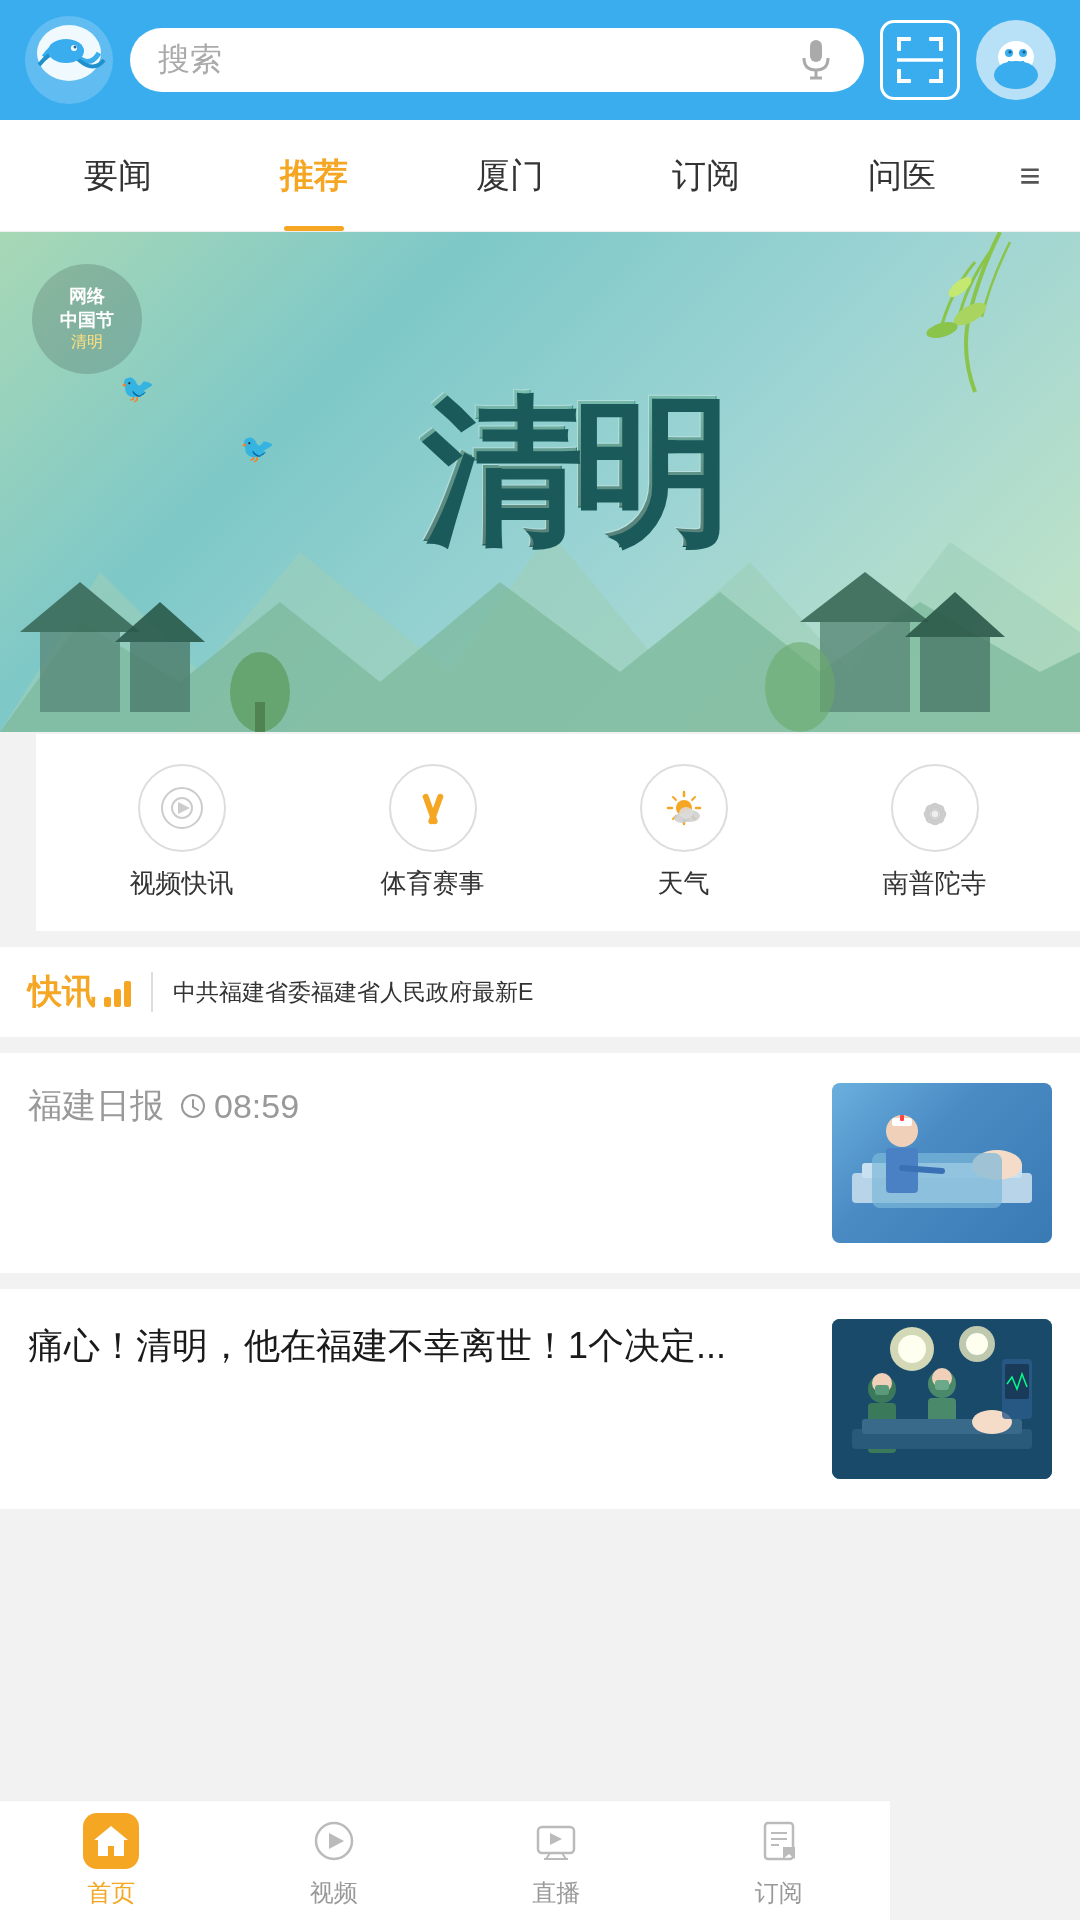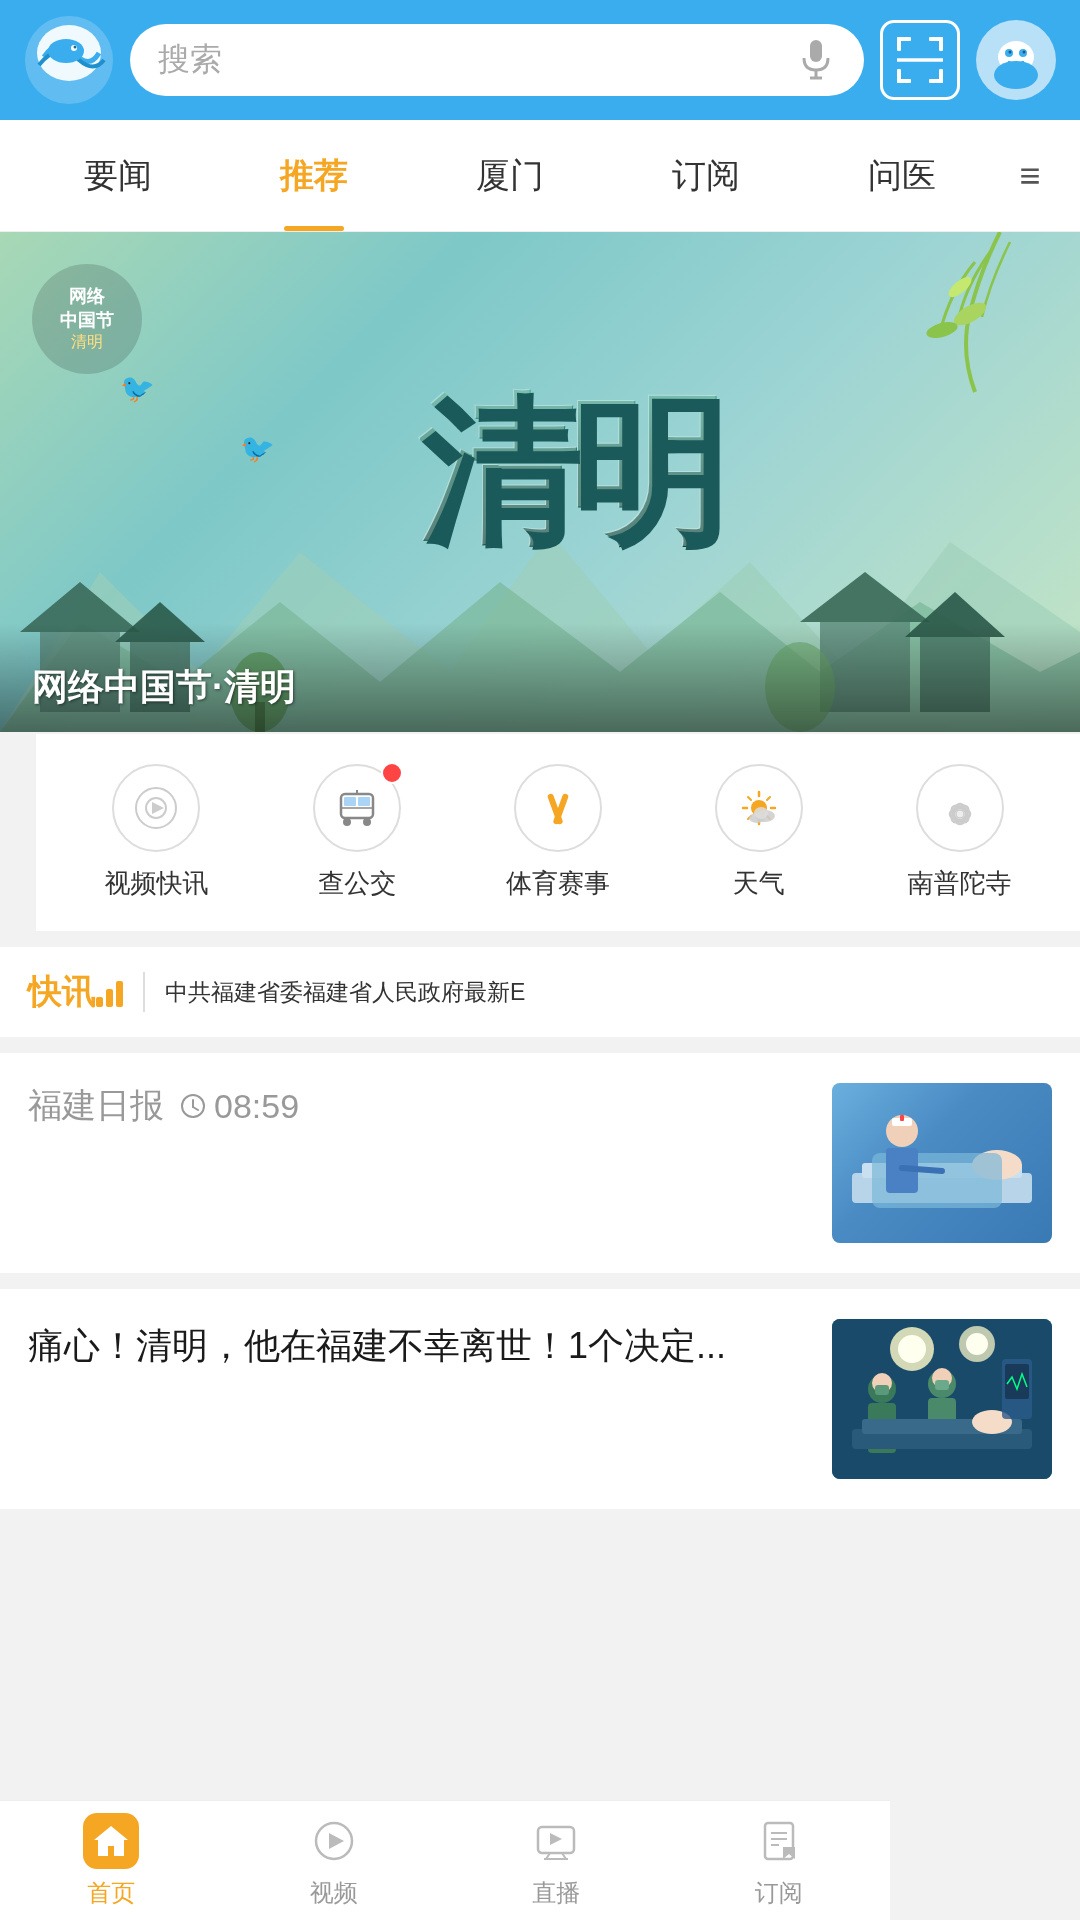--- a/index.html
+++ b/index.html
@@ -23,21 +23,21 @@
     }
     .header-logo {
       width: 90px;
       height: 90px;
       flex-shrink: 0;
     }
     .search-bar {
       flex: 1;
       background: white;
       border-radius: 50px;
-      height: 72px;
+      height: 64px;
       display: flex;
       align-items: center;
       padding: 16px 28px;
       gap: 12px;
     }
     .search-placeholder {
       flex: 1;
       font-size: 32px;
       color: #aaa;
     }
@@ -251,20 +251,21 @@
       margin-top: 16px;
       padding: 22px 28px;
       display: flex;
       align-items: center;
       gap: 20px;
       overflow: hidden;
     }
     .breaking-label {
       display: flex;
       align-items: center;
+      gap: 8px;
       flex-shrink: 0;
     }
     .breaking-text-label {
       font-size: 34px;
       font-weight: 800;
       color: #f5a623;
     }
     .signal-icon {
       display: flex;
       align-items: flex-end;
@@ -523,53 +524,35 @@
         <div style="font-size:18px;color:white;font-weight:bold;">网络</div>
         <div style="font-size:18px;color:white;font-weight:bold;">中国节</div>
         <div style="font-size:16px;color:#ffe080;">清明</div>
       </div>
     </div>
 
     <div class="banner-title-text">
       <span>清明</span>
     </div>
 
-    <div class="banner-caption">
-      <span class="banner-caption-text">网络中国节·清明</span>
-    </div>
   </div>
 
   <div class="quick-icons">
 
     <div class="quick-icon-item">
       <div class="quick-icon-circle">
         <svg width="44" height="44" viewBox="0 0 44 44">
           <circle cx="22" cy="22" r="20" stroke="#ccc" stroke-width="2" fill="none"></circle>
           <circle cx="22" cy="22" r="10" stroke="#ccc" stroke-width="2" fill="none"></circle>
           <polygon points="18,16 18,28 30,22" fill="#ccc"></polygon>
         </svg>
       </div>
       <span class="quick-icon-label">视频快讯</span>
     </div>
 
-    <div class="quick-icon-item">
-      <div class="quick-icon-circle" style="position:relative;">
-        <div class="badge-dot"></div>
-        <svg width="44" height="44" viewBox="0 0 44 44">
-          <rect x="6" y="8" width="32" height="24" rx="4" fill="none" stroke="#888" stroke-width="2.5"></rect>
-          <rect x="9" y="11" width="12" height="9" rx="1" fill="#aad4f5"></rect>
-          <rect x="23" y="11" width="12" height="9" rx="1" fill="#aad4f5"></rect>
-          <line x1="6" y1="22" x2="38" y2="22" stroke="#888" stroke-width="1.5"></line>
-          <circle cx="12" cy="36" r="4" fill="#888"></circle>
-          <circle cx="32" cy="36" r="4" fill="#888"></circle>
-          <line x1="22" y1="8" x2="22" y2="4" stroke="#888" stroke-width="2"></line>
-        </svg>
-      </div>
-      <span class="quick-icon-label">查公交</span>
-    </div>
 
     <div class="quick-icon-item">
       <div class="quick-icon-circle">
         <svg width="44" height="44" viewBox="0 0 44 44">
 
           <rect x="16" y="6" width="6" height="32" rx="3" fill="#f5a623" transform="rotate(-20 22 22)"></rect>
           <rect x="22" y="6" width="6" height="32" rx="3" fill="#f5a623" transform="rotate(20 22 22)"></rect>
         </svg>
       </div>
       <span class="quick-icon-label">体育赛事</span>

